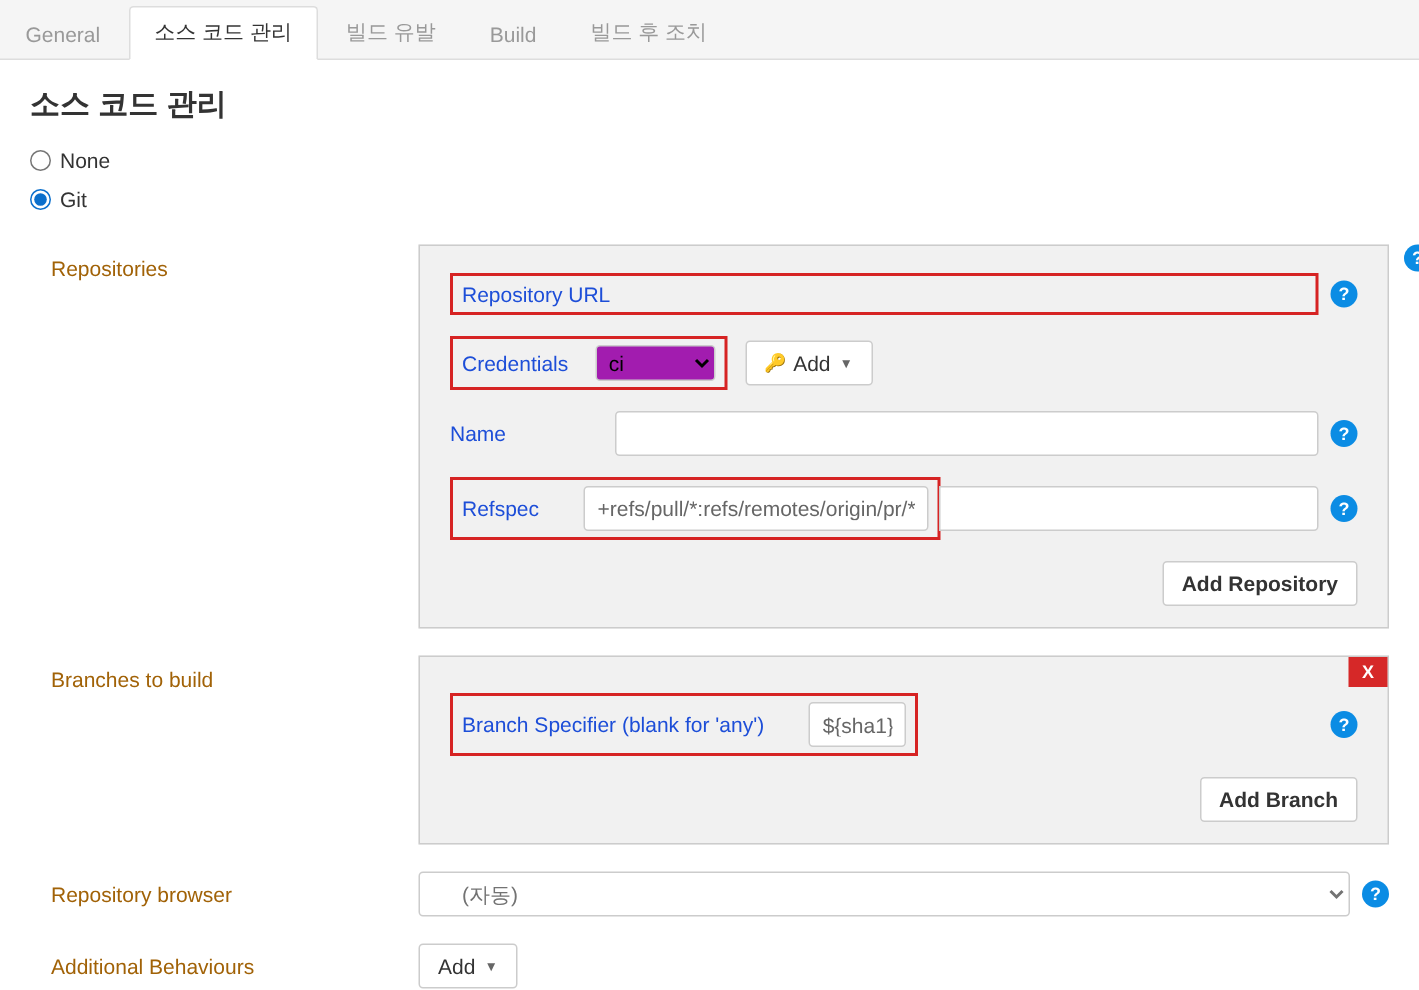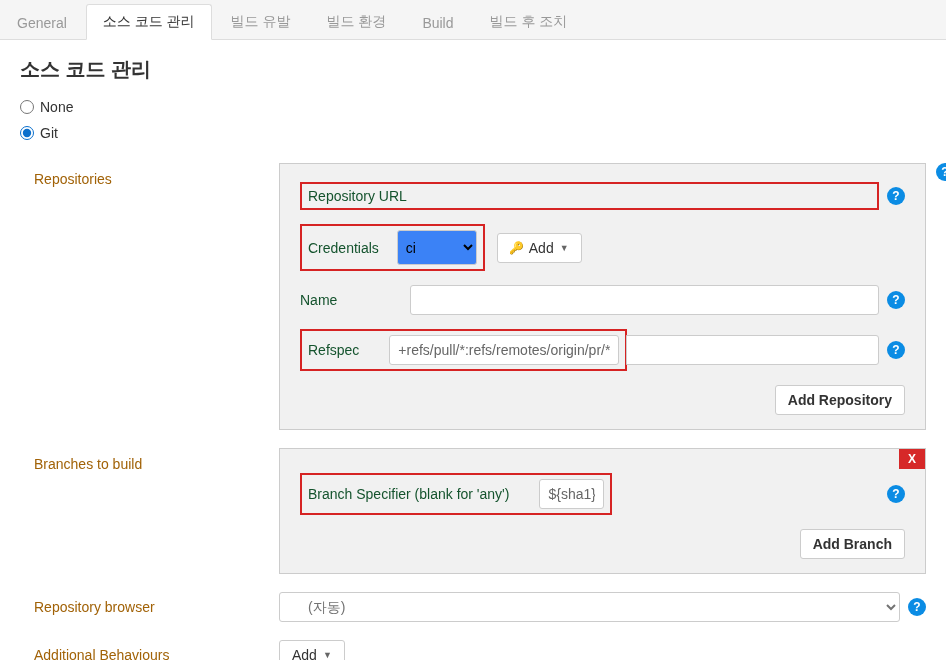--- a/index.html
+++ b/index.html
@@ -75,40 +75,40 @@
     position: relative;
   }
   .field-row {
     display: flex;
     align-items: center;
     margin-bottom: 14px;
     position: relative;
   }
   .field-label {
     width: 110px;
-    color: #14532d;
+    color: #1d4ed8;
     flex-shrink: 0;
   }
   .field-input {
     flex: 1;
     height: 30px;
     padding: 4px 8px;
     border: 1px solid #ccc;
     border-radius: 3px;
     background: #fff;
     font-family: inherit;
     font-size: 14px;
     color: #666;
   }
   .field-select {
-    height: 35px;
+    height: 24px;
     padding: 2px 4px;
     border: 1px solid #ccc;
     border-radius: 3px;
-    background: #3b82f6;
+    background: #a21caf;
     font-family: inherit;
     font-size: 14px;
   }
   .btn {
     display: inline-flex;
     align-items: center;
     height: 30px;
     padding: 0 12px;
     border: 1px solid #ccc;
     border-radius: 3px;
@@ -193,21 +193,20 @@
   }
   .row-flex { display:flex; align-items:center; }
 </style>
 </head>
 <body>
 
 <div class="tabs">
   <div class="tab">General</div>
   <div class="tab active">소스 코드 관리</div>
   <div class="tab">빌드 유발</div>
-  <div class="tab">빌드 환경</div>
   <div class="tab">Build</div>
   <div class="tab">빌드 후 조치</div>
 </div>
 
 <div class="section-title">소스 코드 관리</div>
 
 <div class="content">
 
   <div class="radio-row">
     <input type="radio" name="scm" style="">

